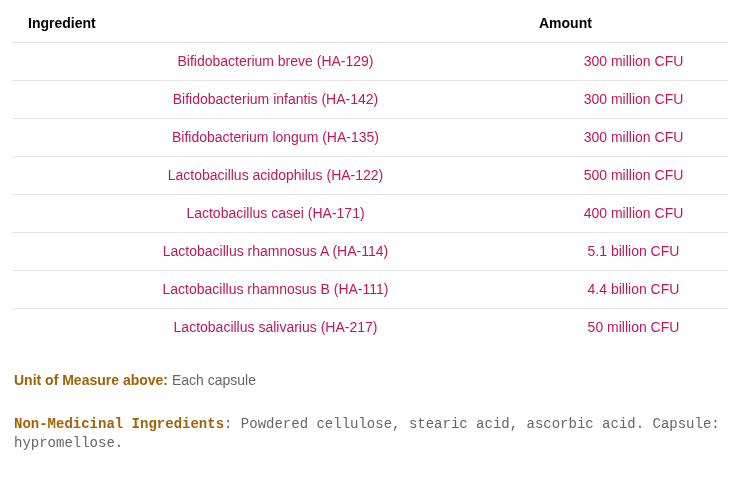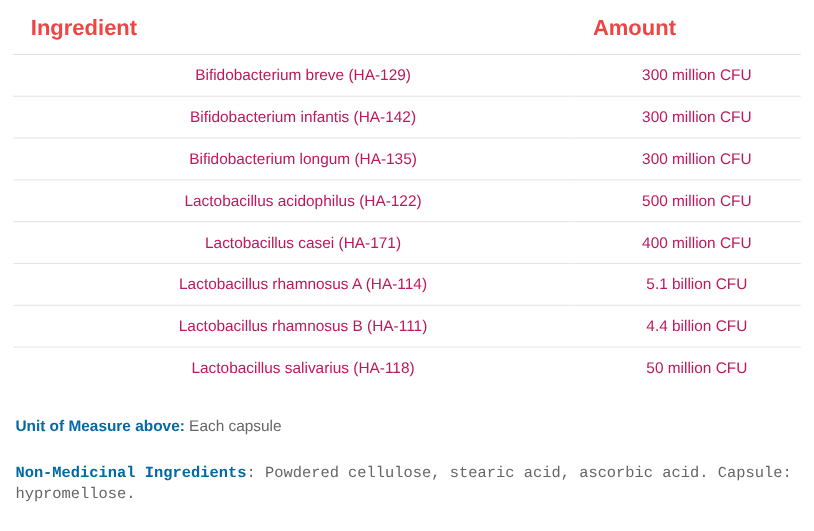--- a/index.html
+++ b/index.html
@@ -20,25 +20,25 @@
     box-sizing: border-box;
     width: 740px;
   }
   table.ingredients {
     width: 100%;
     border-collapse: collapse;
     table-layout: fixed;
   }
   table.ingredients th {
     font-weight: bold;
-    color: #ef4444;
+    color: #000000;
     text-align: left;
     padding: 15px 0 11px 16px;
     border-bottom: 1px solid #e1e1e1;
-    font-size: 20px;
+    font-size: 14px;
   }
   table.ingredients td {
     padding: 9px 0 9px 16px;
     color: #be185d;
     text-align: center;
     line-height: 19px;
   }
   table.ingredients tbody tr:not(:last-child) td {
     border-bottom: 1px solid #e6e6e6;
   }
@@ -47,21 +47,21 @@
   .note {
     margin: 0;
     padding-left: 2px;
     line-height: 19px;
     color: #666666;
   }
   .note-1 { margin-top: 25px; }
   .note-2 { margin-top: 25px; font-family: Liberation Mono, monospace; }
   .note .label {
     font-weight: bold;
-    color: #0369a1;
+    color: #a16207;
   }
 </style>
 </head>
 <body>
 
 <div class="page">
 
   <table class="ingredients">
     <colgroup>
       <col class="col-ingredient">
@@ -104,21 +104,21 @@
       <td class="cell-ingredient">Lactobacillus rhamnosus A (HA-114)</td>
       <td class="cell-amount">5.1 billion CFU</td>
     </tr>
 
     <tr>
       <td class="cell-ingredient">Lactobacillus rhamnosus B (HA-111)</td>
       <td class="cell-amount">4.4 billion CFU</td>
     </tr>
 
     <tr>
-      <td class="cell-ingredient">Lactobacillus salivarius (HA-118)</td>
+      <td class="cell-ingredient">Lactobacillus salivarius (HA-217)</td>
       <td class="cell-amount">50 million CFU</td>
     </tr>
   </tbody>
   </table>
 
   <p class="note note-1"><span class="label">Unit of Measure above:</span><span> Each capsule</span></p>
 
   <p class="note note-2"><span class="label">Non-Medicinal Ingredients</span><span>: Powdered cellulose, stearic acid, ascorbic acid. Capsule: hypromellose.</span></p>
 
 </div>

